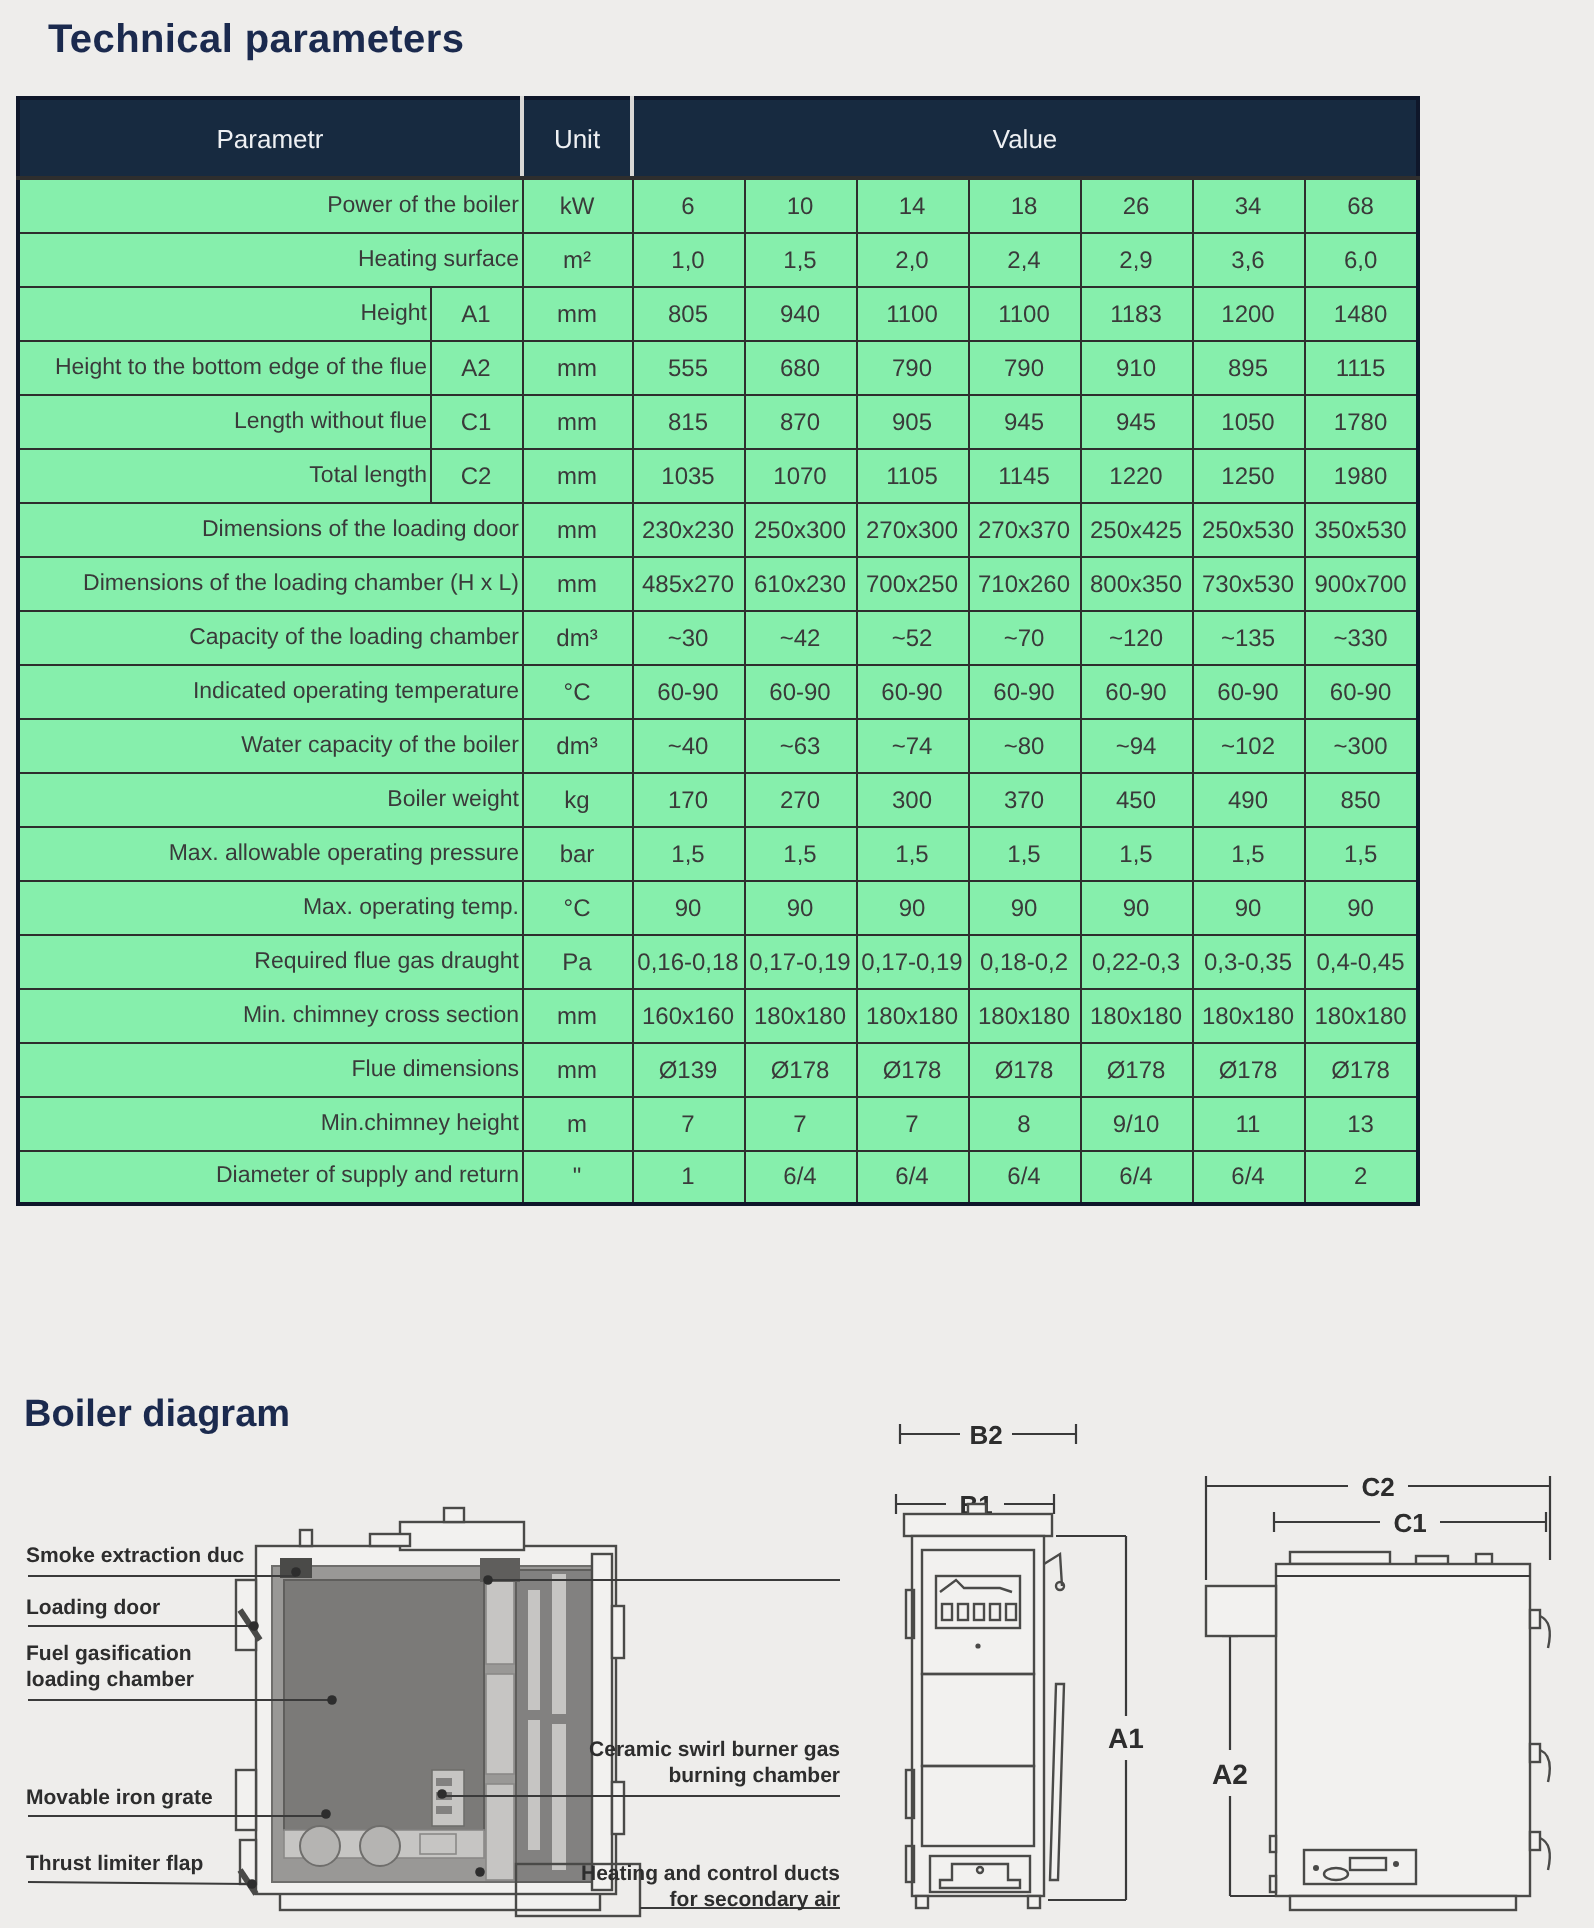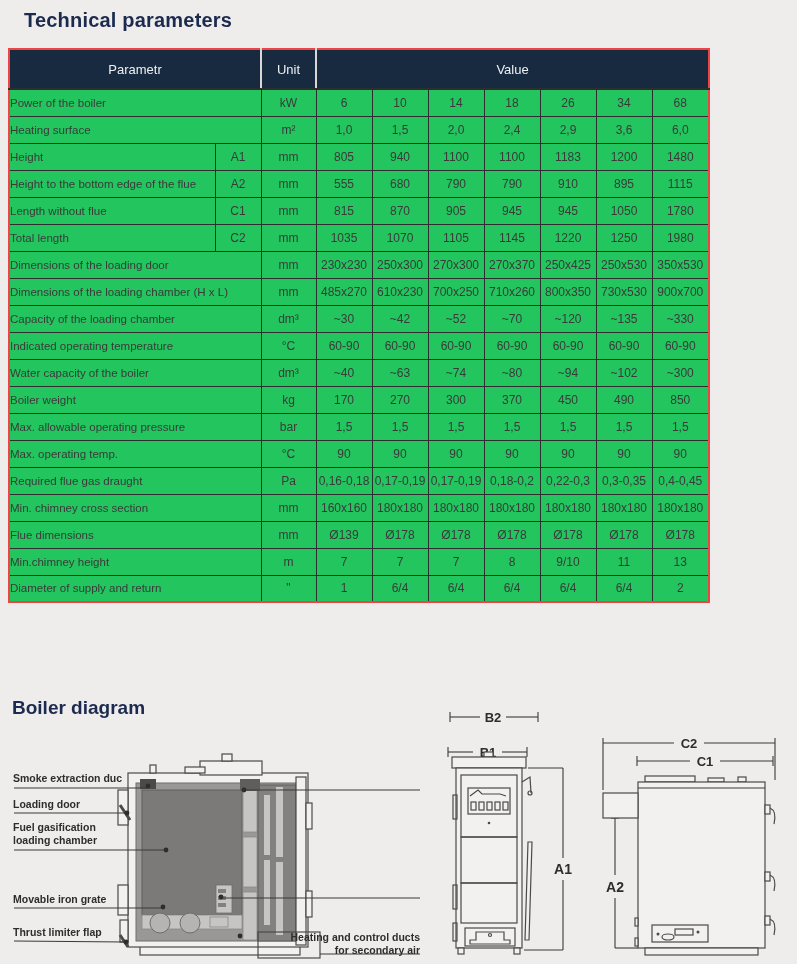--- a/index.html
+++ b/index.html
@@ -12,37 +12,37 @@
     overflow:hidden;
   }
   .page-title {
     position:absolute; left:24px; top:9px;
     font-size:20px; font-weight:bold; color:#1b2a4e; letter-spacing:.2px;
   }
   
   table.tech {
     position:absolute; left:8px; top:48px; width:702px;
     border-collapse:collapse; table-layout:fixed;
-    background:#22c55e;
-    border:2px solid #ef4444;
+    background:#86efac;
+    border:2px solid #0f172a;
   }
   table.tech thead th {
     background:#172a40; color:#eef0f3;
     font-weight:normal; font-size:13px; height:40px;
     border-bottom:2px solid #2e2e2e;
   }
   table.tech thead th.sep { border-left:2px solid #d9d8d6; }
   table.tech td {
     border:1px solid #2e2e2e;
     font-size:12px; height:27px;
     text-align:center; padding:2px 1px;
     color:#3a3a3a;
   }
   table.tech td.param {
-    text-align:left; padding-left:0; font-size:11.5px; white-space:normal;
+    text-align:right; padding-left:0; font-size:11.5px; white-space:normal;
   }
   table.tech td.code, table.tech td.unit { font-size:12px; }
   
   .diagram-section { position:absolute; left:0; top:695px; width:797px; height:269px; }
   .diagram-title {
     position:absolute; left:12px; top:2px;
     font-size:19px; font-weight:bold; color:#1b2a4e;
   }
   .lbl {
     position:absolute; font-size:10.5px; font-weight:bold;
@@ -368,20 +368,21 @@
       <line class="ld" x1="320" y1="259" x2="420" y2="259"></line>
         <circle class="dot" cx="240" cy="241" r="2.4"></circle>
     </g>
   </svg>
 
   <div class="lbl" style="left:13px;top:77px">Smoke extraction duc</div>
   <div class="lbl" style="left:13px;top:103px">Loading door</div>
   <div class="lbl" style="left:13px;top:126px;width:112px">Fuel gasification loading chamber</div>
   <div class="lbl" style="left:13px;top:198px">Movable iron grate</div>
   <div class="lbl" style="left:13px;top:231px">Thrust limiter flap</div>
+  <div class="lbl r" style="left:280px;top:174px">Ceramic swirl burner gas burning chamber</div>
   <div class="lbl r" style="left:280px;top:236px">Heating and control ducts for secondary air</div>
 
   <svg style="left:440px;top:5px" width="150" height="260" viewBox="0 0 150 260">
     <g>
       <line class="ld" x1="10" y1="12" x2="10" y2="22"></line>
         <line class="ld" x1="98" y1="12" x2="98" y2="22"></line>
       <line class="ld" x1="10" y1="17" x2="40" y2="17"></line>
         <line class="ld" x1="66" y1="17" x2="98" y2="17"></line>
       <text class="dim-text" x="53" y="22">B2</text>
       <line class="ld" x1="8" y1="47" x2="8" y2="57"></line>

